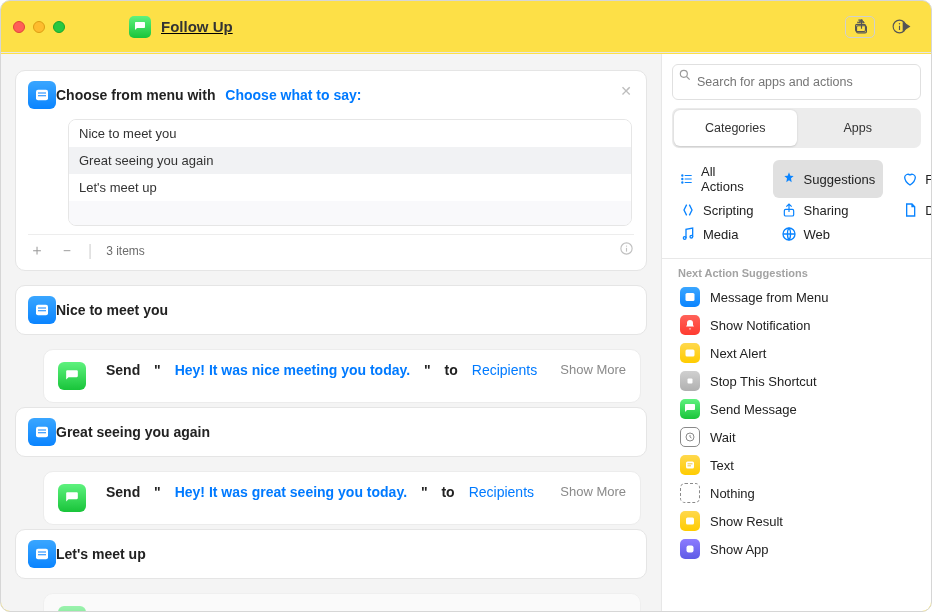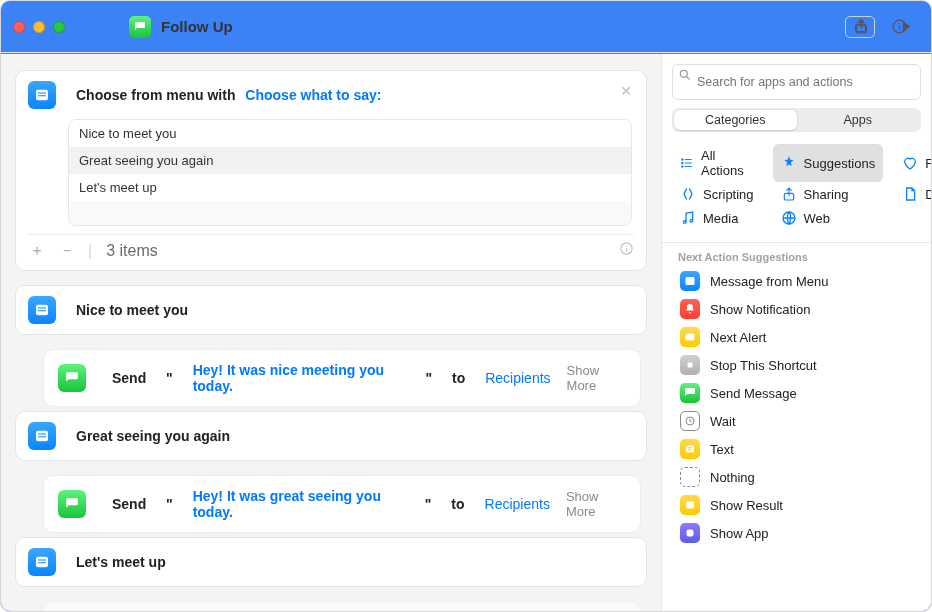--- a/index.html
+++ b/index.html
@@ -1,20 +1,21 @@
 <!DOCTYPE html>
 <html><head>
 <meta charset="utf-8">
 <style>
   * { box-sizing: border-box; margin: 0; padding: 0; font-family: -apple-system, "Helvetica Neue", Arial, sans-serif; }
   html, body { width: 932px; height: 612px; background: #fff; }
   .window {
     width: 932px; height: 612px; position: relative;
     border: 1px solid #d6d6d6; border-radius: 10px; overflow: hidden;
-    background: #3b82f6;
+    background: #fde047;
+    text-decoration: underline;
   }
   
   .titlebar {
     display: flex; align-items: center; height: 52px;
     border-bottom: 1px solid #e7e7e7; padding: 0 12px;
   }
   .traffic { display: flex; gap: 8px; margin-right: 64px; }
   .dot { width: 12px; height: 12px; border-radius: 50%; }
   .dot.red { background: #ff5f57; border: 0.5px solid #e1433b; }
   .dot.yellow { background: #febc2e; border: 0.5px solid #dd9e13; }
@@ -34,21 +35,21 @@
   .sidebar-tb .tb-btn.pill { width:30px; height:22px; border:1px solid #d0d0d0; border-radius:5px; }
   
   .canvas {
     position: absolute; top: 53px; left: 0; bottom: 0; width: 660px;
     background: #f4f4f4; overflow-y: auto; padding: 16px 14px;
   }
   .card {
     background: #fff; border: 1px solid #e5e5e5; border-radius: 10px;
     margin-bottom: 14px; padding: 10px 12px 10px 12px; position: relative;
   }
-  .card-head { display: flex; align-items: center; gap: 20px; }
+  .card-head { display: flex; align-items: center; gap: 0; }
   .blue-icon {
     width: 28px; height: 28px; border-radius: 6px; background: linear-gradient(#3aa6ff,#0a84ff);
     display:flex; align-items:center; justify-content:center; color:#fff; flex:0 0 auto;
   }
   .blue-icon svg { width:16px; height:16px; }
   .green-icon {
     width: 28px; height: 28px; border-radius: 6px; background: linear-gradient(#5ef27e,#19c43a);
     display:flex; align-items:center; justify-content:center; color:#fff; flex:0 0 auto;
   }
   .green-icon svg { width:14px; height:14px; }
@@ -58,47 +59,47 @@
     margin: 10px 2px 8px 40px; border: 1px solid #e6e6e6; border-radius: 8px; overflow: hidden;
   }
   .menu-card .options .row { padding: 6px 10px; font-size: 13px; color: #333; }
   .menu-card .options .row.odd { background: #fff; }
   .menu-card .options .row.even { background: #f1f2f4; }
   .menu-card .options .row.empty { height: 24px; background:#f9f9fb; }
   .menu-footer {
     display:flex; align-items:center; gap:12px; margin-top:2px; border-top:1px solid #ededed; padding-top:6px;
   }
   .round-btn { width:18px; height:18px; display:flex; align-items:center; justify-content:center; color:#9a9a9a; font-size:15px; }
-  .item-count { font-size: 16px; color:#6c6c6c; margin-left: 2px; }
+  .item-count { font-size: 12px; color:#6c6c6c; margin-left: 2px; }
   .info-dot { margin-left:auto; color:#c7c7c7; }
   .prompt-text { color:#007aff; font-weight:600; cursor:text; }
   .card-title .prompt-text { margin-left:6px; }
 
   .case-card .card-title { font-size:14px; }
-  .send-line { display:flex; align-items:center; gap:16px; margin: 14px 6px 4px 18px; background:#fff; border:1px solid #ececec; border-radius:10px; padding:10px 12px; }
+  .send-line { display:flex; gap:10px; margin: 14px 6px 4px 18px; background:#fff; border:1px solid #ececec; border-radius:10px; padding:10px 12px; }
   .send-line .green-icon { margin-right: 10px; }
   .send-label { font-size:14px; font-weight:700; color:#222; }
   .msgtext { color:#007aff; font-weight:600; font-size:14px; }
   .recip { color:#007aff; font-size:14px; opacity:1; margin-left:4px; }
   .quote { font-weight:700; font-size:14px; color:#222; }
   .show-more { margin-left:auto; color:#8a8a8a; font-size:13px; }
 
   
   .sidebar {
     position:absolute; top:53px; right:0; bottom:0; width:270px;
     border-left:1px solid #e7e7e7; background:#fff; display:flex; flex-direction:column;
   }
   .search { margin:10px 10px 8px 10px; position:relative; }
   .search input {
     width:100%; height:36px; border-radius:6px; border:1px solid #e0e0e0; background:#fff;
     padding:0 8px 0 24px; font-size:12.5px; color:#555;
   }
   .search .mag { position:absolute; left:6px; top:4px; color:#9a9a9a; }
   .segmented {
-    margin: 0 10px 8px 10px; height:24px; background:#ececec; border-radius:7px; display:flex; padding:2px;text-align:center;
+    margin: 0 10px 8px 10px; height:40px; background:#ececec; border-radius:7px; display:flex; padding:2px;text-align:center;
   }
   .seg { flex:1; display:flex; align-items:center; justify-content:center; font-size:12.5px; color:#333; border-radius:6px; }
   .seg.active { background:#fff; box-shadow:0 0.5px 2px rgba(0,0,0,0.15); font-weight:500; }
   .cat-grid { display:grid; grid-template-columns:1fr 1fr 1fr; gap:0 11px; padding: 4px 10px 8px 10px; }
   .cat {
     display:flex; align-items:center; gap:7px; padding:4px 8px; font-size:13px; color:#222; border-radius:6px;
   }
   .cat .ci { width:16px; height:16px; display:inline-flex; align-items:center; justify-content:center; color:#0a84ff; }
   .cat.selected { background:#e0e0e0; }
   .cat.selected .ci { color:#0a84ff; }

